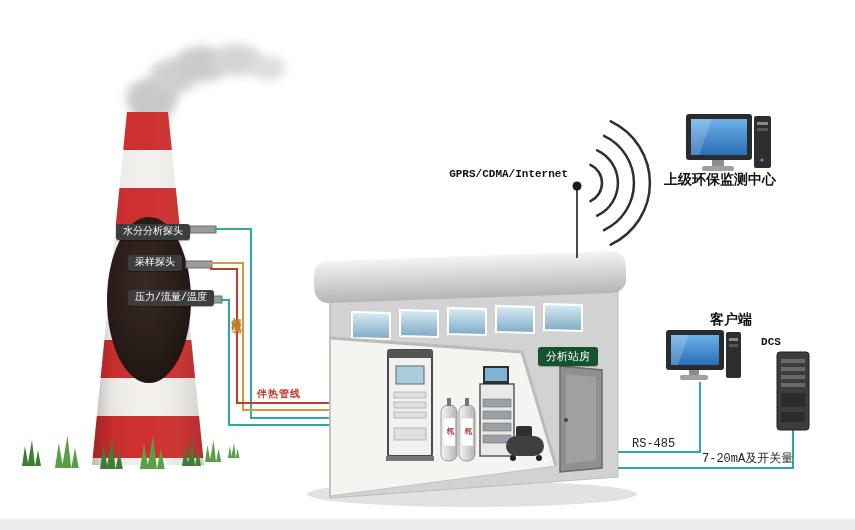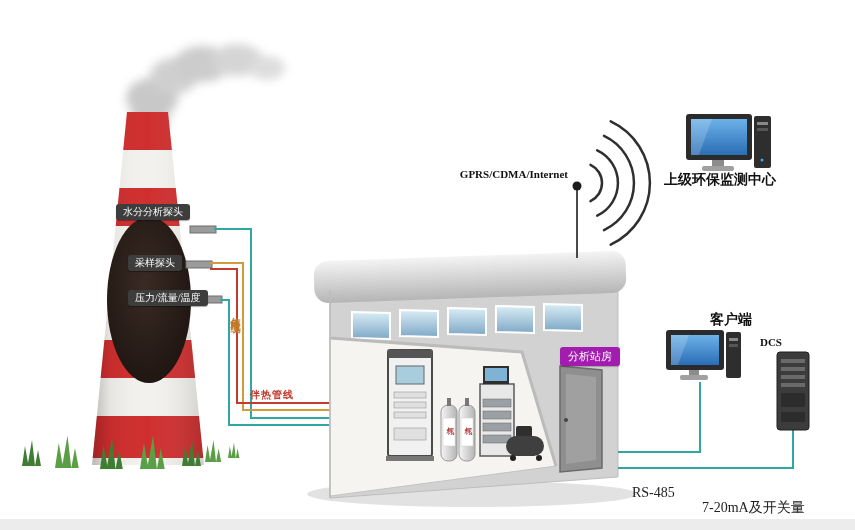--- a/index.html
+++ b/index.html
@@ -1,28 +1,28 @@
 <!DOCTYPE html>
 <html><head>
 <meta charset="utf-8">
 <style>
   html,body{margin:0;padding:0;background:#fff;}
   #canvas{position:relative;width:855px;height:530px;background:#ffffff;overflow:hidden;
           font-family:"DejaVu Sans",sans-serif;}
   #scene{position:absolute;left:0;top:0;}
-  .lbl{position:absolute;font-family:Liberation Serif, serif;color:#222;white-space:nowrap;line-height:1.2;}
+  .lbl{position:absolute;font-family:Liberation Mono, monospace;color:#222;white-space:nowrap;line-height:1.2;}
   .probe{background:#3d3d3d;color:#fff;font-size:10px;padding:2px 7px;border-radius:3px;
          box-shadow:0 1px 1px rgba(0,0,0,.35);}
   .vtext{writing-mode:vertical-rl;font-size:10px;color:#c07a2a;letter-spacing:2px;font-weight:bold;}
   .redtext{font-size:10px;color:#c23b2e;font-weight:bold;letter-spacing:1px;}
   .gprs{width:132px;text-align:right;font-size:11px;font-weight:bold;color:#111;}
   .bold-center{text-align:center;font-weight:bold;font-size:14px;color:#111;}
-  .badge{position:absolute;background:#a21caf;color:#fff;font-size:11px;padding:2px 8px;border-radius:3px;
-         box-shadow:0 1px 1px rgba(0,0,0,.25);margin-left:22px;}
-  .small{font-size:14px;color:#222;margin-top:48px;}
+  .badge{position:absolute;background:#14532d;color:#fff;font-size:11px;padding:2px 8px;border-radius:3px;
+         box-shadow:0 1px 1px rgba(0,0,0,.25);}
+  .small{font-size:12px;color:#222;}
   .cyl{writing-mode:vertical-rl;font-size:8px;color:#a33;}
 </style>
 </head>
 <body>
 
 <div id="canvas">
 
 <svg id="scene" width="855" height="530" viewBox="0 0 855 530">
   <defs>
     <clipPath id="stackClip">
@@ -215,26 +215,26 @@
     <rect x="777" y="352" width="32" height="78" rx="3" fill="#3c3c3c" stroke="#1f1f1f" stroke-width="1"></rect>
     <rect x="781" y="359" width="24" height="4" fill="#6a6a6a"></rect>
     <rect x="781" y="367" width="24" height="4" fill="#6a6a6a"></rect>
     <rect x="781" y="375" width="24" height="4" fill="#6a6a6a"></rect>
     <rect x="781" y="383" width="24" height="4" fill="#6a6a6a"></rect>
     <rect x="781" y="393" width="24" height="14" fill="#2c2c2c"></rect>
     <rect x="781" y="412" width="24" height="10" fill="#2c2c2c"></rect>
   </g>
 </svg>
 
-<div class="lbl probe" style="left:116px;top:204px">水分分析探头</div>
+<div class="lbl probe" style="left:116px;top:224px">水分分析探头</div>
 <div class="lbl probe" style="left:128px;top:255px">采样探头</div>
 <div class="lbl probe" style="left:128px;top:290px">压力/流量/温度</div>
 
 <div class="lbl vtext" style="left:229px;top:309px">信号电缆</div>
-<div class="lbl redtext" style="left:250px;top:389px">伴热管线</div>
+<div class="lbl redtext" style="left:257px;top:389px">伴热管线</div>
 
 <div class="lbl gprs" style="left:436px;top:168px">GPRS/CDMA/Internet</div>
 <div class="lbl bold-center" style="left:662px;top:172px;width:116px">上级环保监测中心</div>
 
 <div class="badge" style="left:538px;top:347px">分析站房</div>
 <div class="lbl cyl" style="left:445px;top:421px">标气</div>
 <div class="lbl cyl" style="left:463px;top:421px">标气</div>
 
 <div class="lbl bold-center" style="left:691px;top:312px;width:80px">客户端</div>
 <div class="lbl bold-center" style="left:753px;top:336px;width:36px;font-size:11px">DCS</div>

